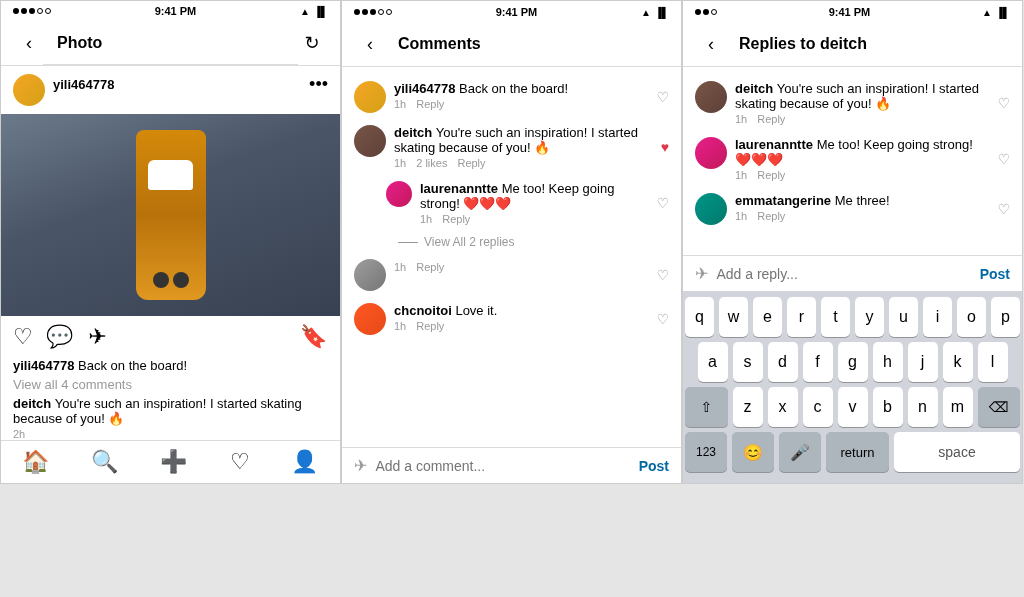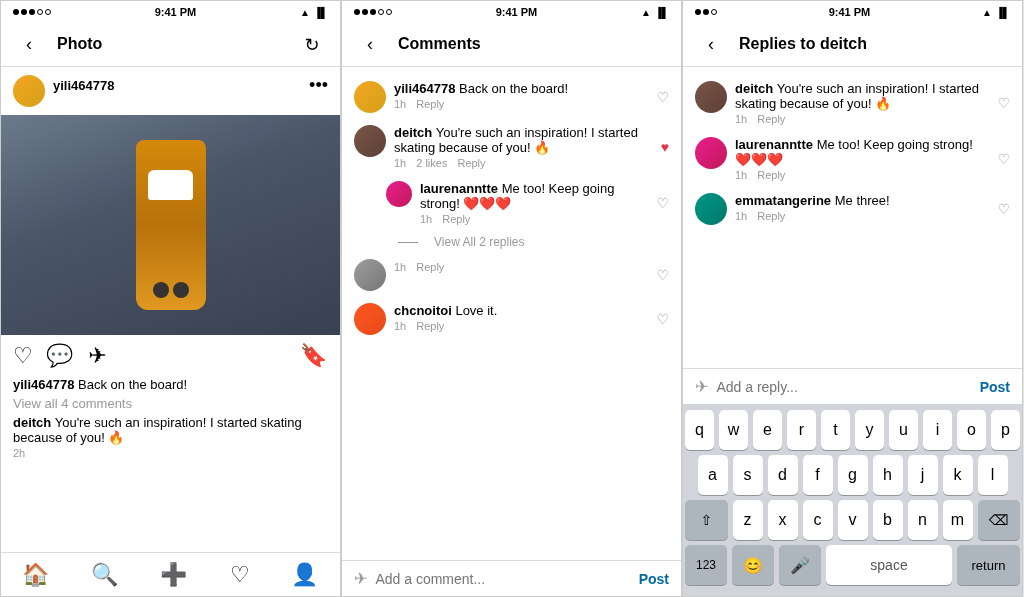--- a/index.html
+++ b/index.html
@@ -14,21 +14,21 @@
       overflow: hidden;
     }
     .screens-container {
       display: flex;
       gap: 0;
       width: 1024px;
       height: 597px;
     }
     .phone-screen {
       width: 341px;
-      height: 597px;
+      height: 484px;
       background: #fff;
       display: flex;
       flex-direction: column;
       border: 1px solid #ccc;
       overflow: hidden;
       position: relative;
     }
     
     .status-bar {
       display: flex;
@@ -77,21 +77,21 @@
     .comment-text { font-size: 13px; }
     .comment-text .username { font-weight: 700; }
     .comment-meta { display: flex; gap: 10px; margin-top: 2px; align-items: center; }
     .comment-time { color: #999; font-size: 11px; }
     .comment-likes-count { color: #999; font-size: 11px; }
     .comment-reply-btn { color: #999; font-size: 11px; font-weight: 400; cursor: pointer; }
     .heart-icon { color: #999; font-size: 14px; cursor: pointer; align-self: center; }
     .heart-icon.liked { color: #e0364a; }
     
     .nested-comment { padding-left: 44px; }
-    .view-replies { padding: 4px 12px 4px 56px; color: #999; font-size: 12px; cursor: pointer; display: flex; align-items: center; gap: 16px; }
+    .view-replies { padding: 4px 12px 4px 56px; color: #999; font-size: 12px; cursor: pointer; display: flex; align-items: center; gap: 6px; }
     .view-replies-line { width: 20px; height: 1px; background: #999; display: inline-block; }
     
     .input-bar { display: flex; align-items: center; padding: 8px 12px; border-top: 1px solid #dbdbdb; gap: 8px; }
     .input-bar input { flex: 1; border: none; outline: none; font-size: 14px; color: #999; background: transparent; }
     .input-bar .post-btn { color: #0369a1; font-weight: 600; font-size: 14px; cursor: pointer; }
     
     .bottom-nav { display: flex; justify-content: space-around; align-items: center; padding: 8px 0; border-top: 1px solid #dbdbdb; height: 44px; }
     .bottom-nav-icon { font-size: 22px; cursor: pointer; color: #000; }
     
     .keyboard { background: #d1d5db; padding: 6px 2px; }
@@ -456,18 +456,18 @@
         <div class="key">v</div>
         <div class="key">b</div>
         <div class="key">n</div>
         <div class="key">m</div>
         <div class="key wide delete-key">⌫</div>
       </div>
       <div class="keyboard-row">
         <div class="key num-key" style="font-size:12px;">123</div>
         <div class="key emoji-key">😊</div>
         <div class="key mic-key">🎤</div>
+        <div class="key return-key" style="font-size:13px; color:#000;">return</div>
         <div class="key space-key" style="font-size:14px; color:#555;">space</div>
-        <div class="key return-key" style="font-size:13px; color:#000;">return</div>
       </div>
     </div>
   </div>
 </div>
 
 </body></html>

